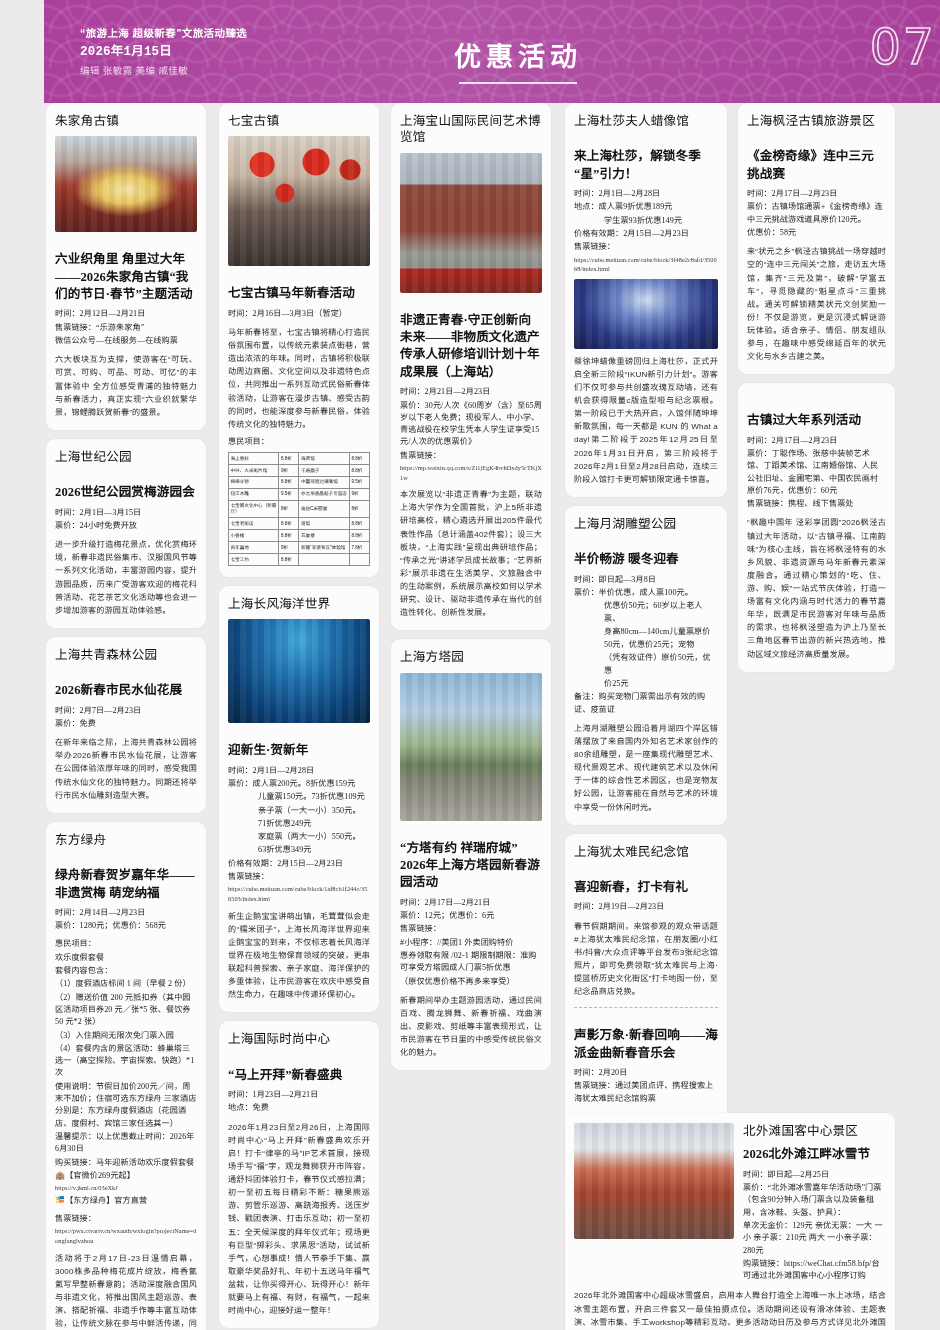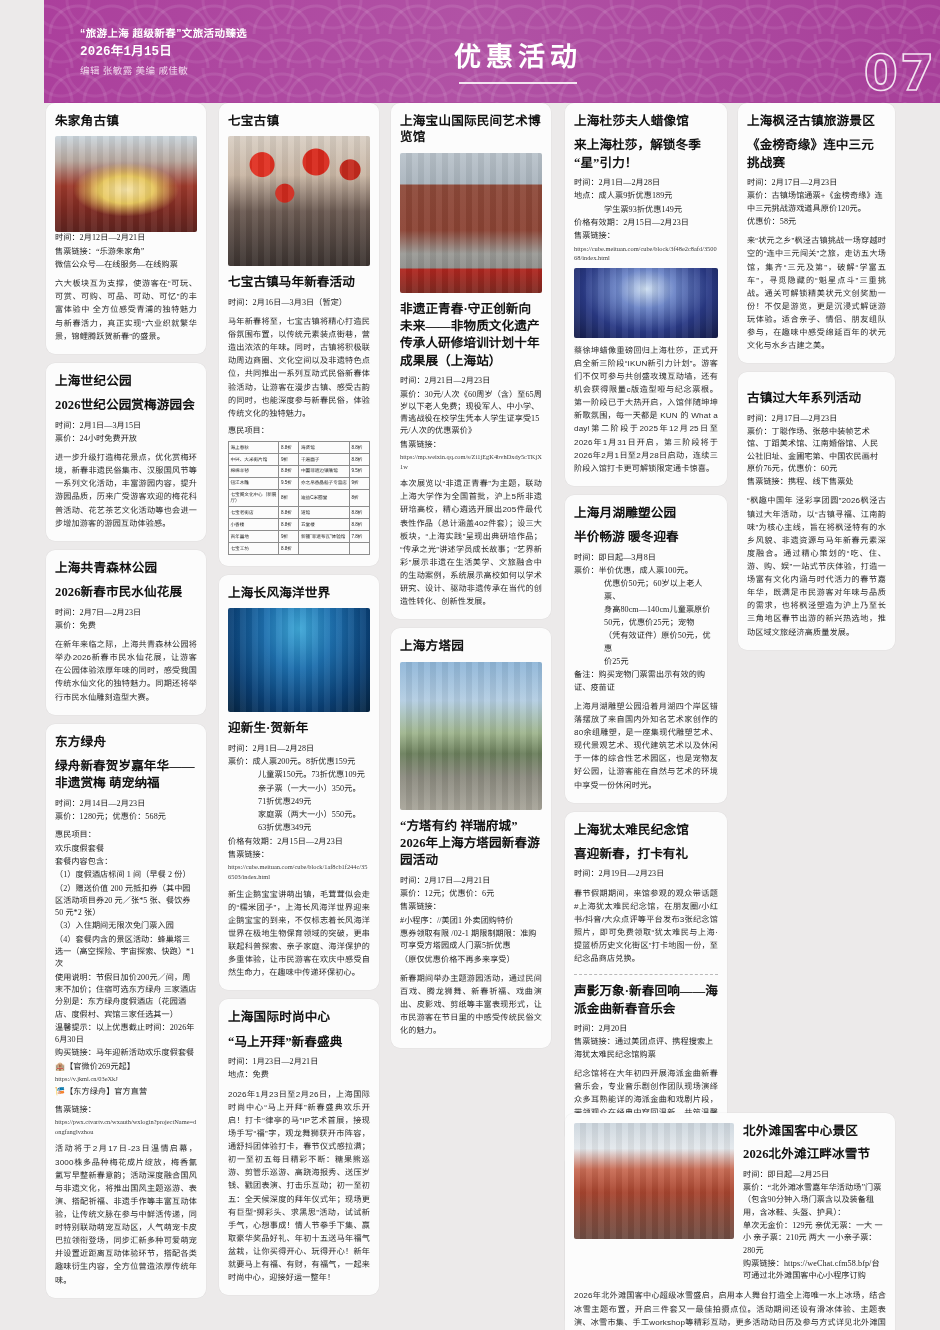--- a/index.html
+++ b/index.html
@@ -28,43 +28,43 @@
   .mast-left{position:absolute;left:36px;top:26px;color:#fff;line-height:1.45;}
   .mast-l1{font-size:10.5px;font-weight:700;letter-spacing:.4px;white-space:nowrap;}
   .mast-l2{font-size:12.5px;font-weight:700;margin-top:2px;letter-spacing:.2px;font-family:Liberation Mono, monospace;}
   .mast-l3{font-size:9.5px;margin-top:3px;color:#f0d6ec;letter-spacing:.4px;}
   .mast-title-wrap{position:absolute;left:410px;top:44px;text-align:left;}
   .mast-title{font-size:27px;font-weight:700;color:#fff;letter-spacing:5px;line-height:1;}
   .mast-rule{width:118px;height:2px;background:rgba(255,255,255,.85);margin:11px auto 0;}
   .mast-num{
     position:absolute;right:48px;top:23px;font-size:49px;color:transparent;
     -webkit-text-stroke:1.6px rgba(255,255,255,.85);
-    font-family:"DejaVu Sans",sans-serif;font-weight:700;letter-spacing:2px;line-height:1;margin-top:26px;
+    font-family:"DejaVu Sans",sans-serif;font-weight:400;letter-spacing:2px;line-height:1;
   }
 
   
   .board{position:absolute;left:0;top:103px;width:940px;height:1227px;}
   .col{position:absolute;top:0;width:160px;}
   .c1{left:46px;}  .c2{left:219px;} .c3{left:391px;} .c4{left:565px;} .c5{left:738px;}
   .c4{width:162px;} .c5{width:157px;}
 
   .card{
     background:#fcfcfc;border-radius:9px;
     padding:10px 9px 11px;margin-bottom:9px;
     box-shadow:0 0 0 .5px rgba(0,0,0,.045);
     box-sizing:border-box;
   }
   .venue{
     font-family:"Liberation Serif","DejaVu Serif",serif;
-    font-weight:700;font-size:12.6px;color:#111;line-height:1.3;margin:0 0 7px;
+    font-weight:400;font-size:12.6px;color:#111;line-height:1.3;margin:0 0 7px;
     letter-spacing:.2px;
   }
   .evt{
     font-family:"Liberation Serif","DejaVu Serif",serif;
-    font-weight:700;font-size:12.6px;color:#111;line-height:1.38;margin:8px 0 5px;
+    font-weight:700;font-size:12.6px;color:#111;line-height:1.38;margin:19px 0 5px;
     letter-spacing:.1px;
   }
   .meta{
     font-family:"Liberation Serif","DejaVu Serif",serif;
     font-size:8.1px;color:#1c1c1c;line-height:1.52;margin:0 0 1px;letter-spacing:.1px;
   }
   .meta.ind{padding-left:30px;}
   .link{
     font-family:"Liberation Serif","DejaVu Serif",serif;
     font-size:6.4px;color:#3a3a3a;line-height:1.5;word-break:break-all;margin:1px 0 2px;
@@ -131,20 +131,21 @@
 
   <div class="board">
 
     <div class="col c1">
 
       <div class="card">
         <div class="venue">朱家角古镇</div>
         <div class="ph ph-zhujiajiao">
             <div class="ph-hat"></div>
           </div>
+        <div class="evt">六业织角里 角里过大年——2026朱家角古镇“我们的节日·春节”主题活动</div>
         <div class="meta">时间：2月12日—2月21日</div>
         <div class="meta">售票链接：“乐游朱家角”</div>
         <div class="meta">微信公众号—在线服务—在线购票</div>
         <div class="body">六大板块互为支撑，使游客在“可玩、可赏、可购、可品、可动、可忆”的丰富体验中 全方位感受青浦的独特魅力与新春活力，真正实现“六业织就繁华景，锦鲤腾跃贺新春”的盛景。</div>
       </div>
 
       <div class="card">
         <div class="venue">上海世纪公园</div>
         <div class="evt">2026世纪公园赏梅游园会</div>
         <div class="meta">时间：2月1日—3月15日</div>

